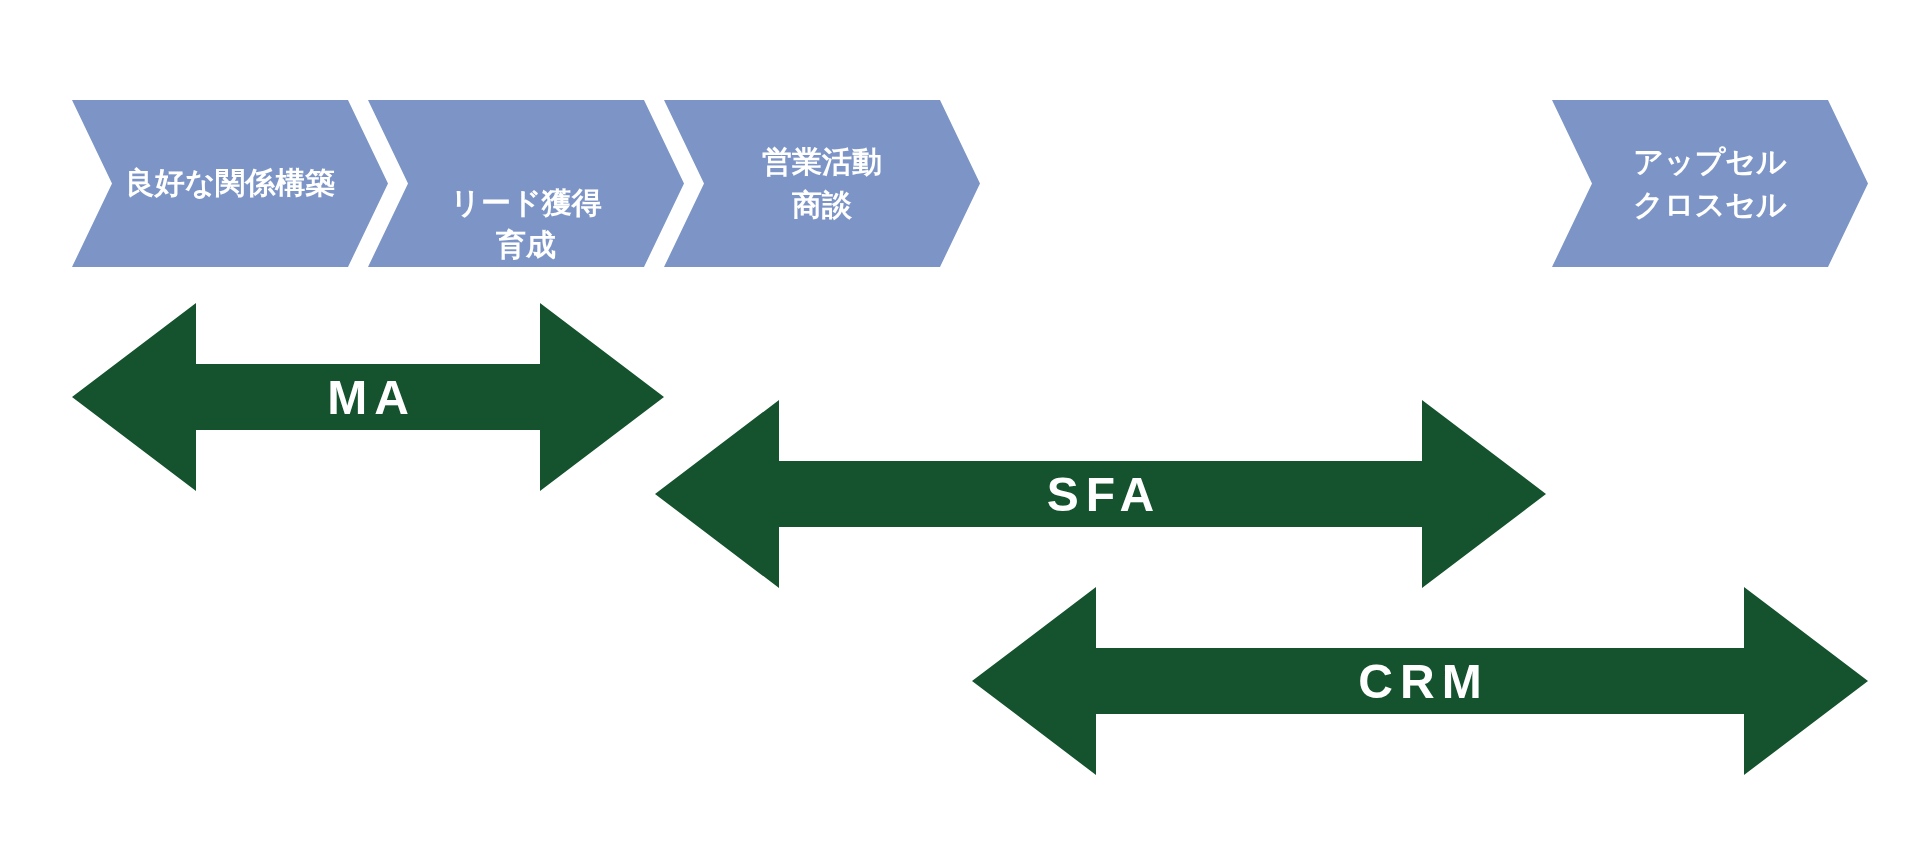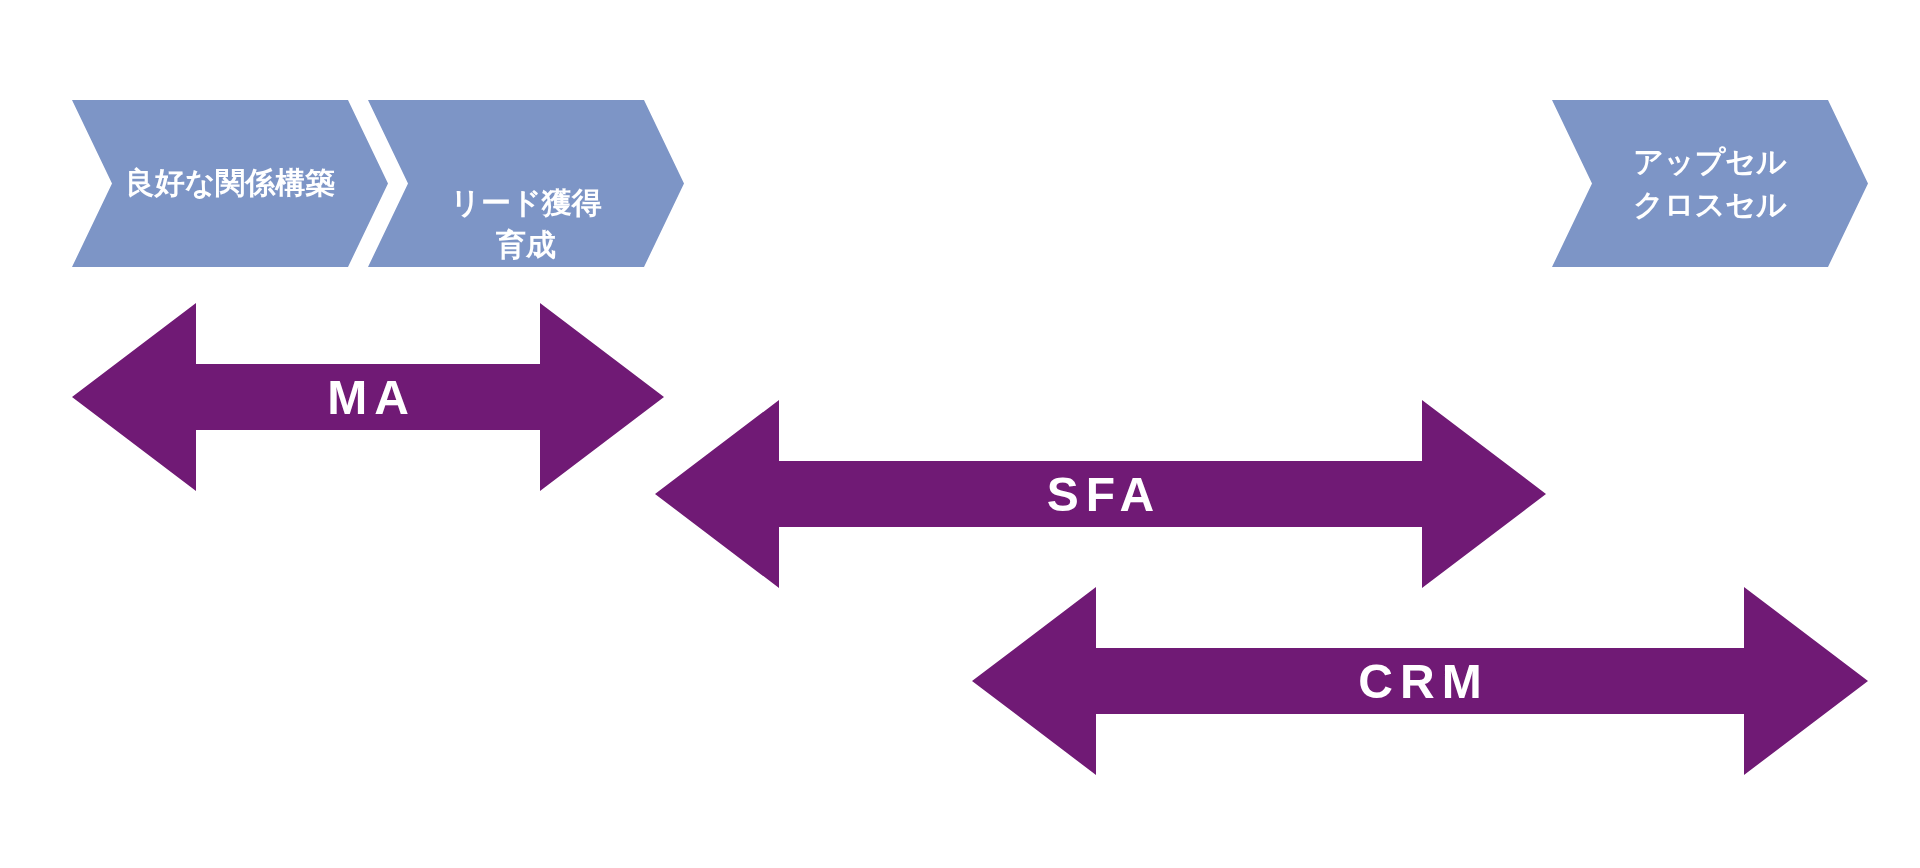--- a/index.html
+++ b/index.html
@@ -40,21 +40,21 @@
   .chv-1 { left: 368px; align-items: flex-end; }
   .chv-2 { left: 664px; }
   .chv-3 { left: 960px; }
   .chv-4 { left: 1256px; }
   .chv-5 { left: 1552px; }
 
   
   .tool-arrow {
     position: absolute;
     height: 188px;
-    background: #701a75;
+    background: #14532d;
     clip-path: polygon(
       0 50%,
       124px 0,
       124px 61px,
       calc(100% - 124px) 61px,
       calc(100% - 124px) 0,
       100% 50%,
       calc(100% - 124px) 100%,
       calc(100% - 124px) 127px,
       124px 127px,
@@ -80,20 +80,24 @@
 
 <div class="canvas">
 
   <div class="chevron chv-0">
     <span class="chevron-label">良好な関係構築</span>
   </div>
   <div class="chevron chv-1">
     <span class="chevron-label">リード獲得
 育成</span>
   </div>
+  <div class="chevron chv-2">
+    <span class="chevron-label">営業活動
+商談</span>
+  </div>
   <div class="chevron chv-5">
     <span class="chevron-label">アップセル
 クロスセル</span>
   </div>
 
   <div class="tool-arrow arrow-ma">
     <span class="tool-label">MA</span>
   </div>
   <div class="tool-arrow arrow-sfa">
     <span class="tool-label">SFA</span>

